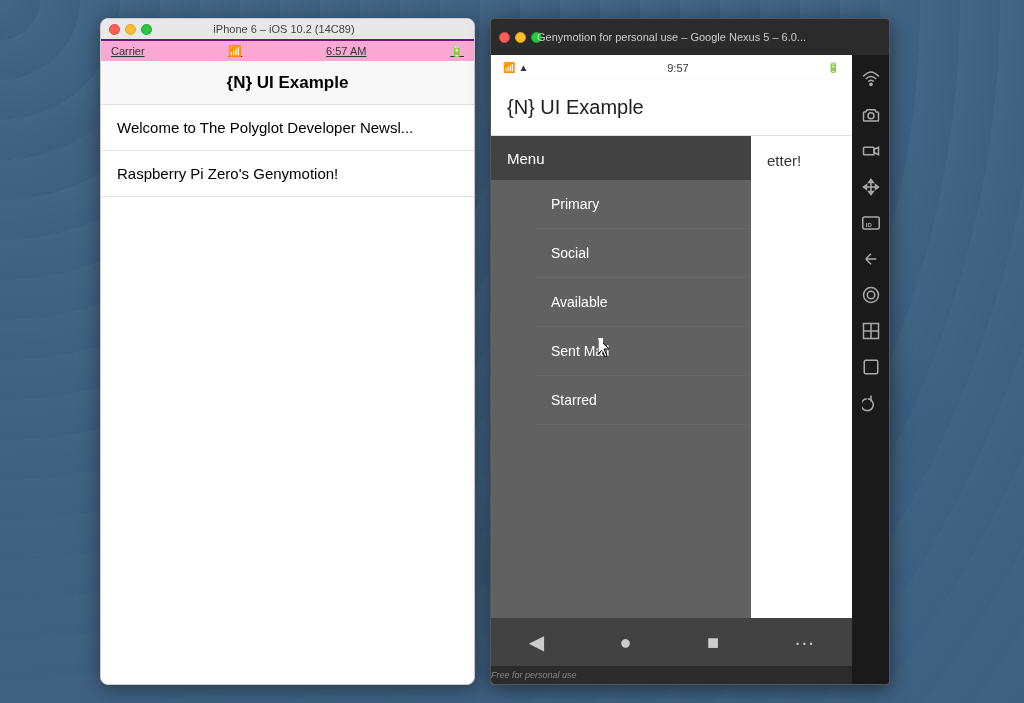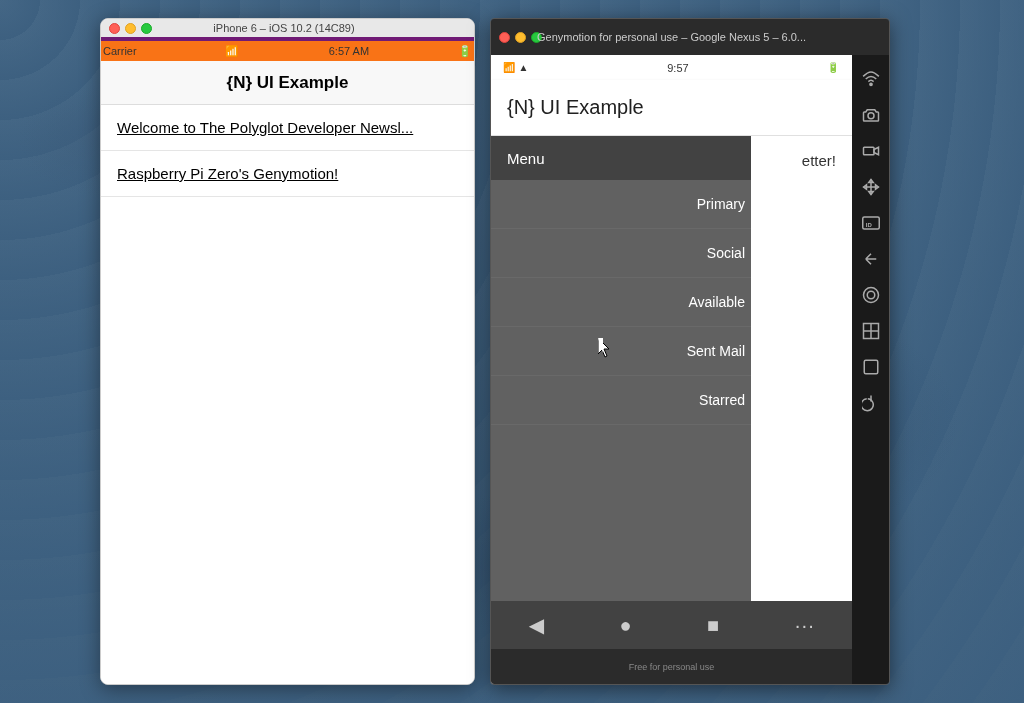--- a/index.html
+++ b/index.html
@@ -52,21 +52,21 @@
       left: 100px;
       top: 18px;
     }
 
     .ios-titlebar {
       height: 22px;
       background: #e8e8e8;
       display: flex;
       align-items: center;
       padding: 0 8px;
-      border-bottom: 4px solid #701a75;
+      border-bottom: 2px solid #701a75;
       flex-shrink: 0;
     }
 
     .ios-titlebar-buttons {
       display: flex;
       gap: 5px;
       margin-right: 10px;
     }
 
     .ios-titlebar-btn {
@@ -82,28 +82,29 @@
     .ios-titlebar-title {
       flex: 1;
       text-align: center;
       font-size: 11px;
       color: #444;
       margin-left: -60px;
     }
 
     .ios-status-bar {
       height: 20px;
-      background: #f97316;
+      background: #f9a8d4;
       display: flex;
       align-items: center;
       justify-content: space-between;
-      padding: 0 2px;
+      padding: 0 10px;
       font-size: 11px;
       color: #333;
       flex-shrink: 0;
+      text-decoration: underline;
     }
 
     .ios-nav-bar {
       height: 44px;
       background: #f8f8f8;
       border-bottom: 1px solid #ddd;
       display: flex;
       align-items: center;
       justify-content: center;
       flex-shrink: 0;
@@ -119,21 +120,20 @@
       flex: 1;
       background: #fff;
       overflow: hidden;
     }
 
     .ios-list-item {
       padding: 14px 16px;
       border-bottom: 1px solid #e5e5e5;
       font-size: 15px;
       color: #000;
-      text-decoration: underline;
     }
 
     
     .android-simulator {
       width: 400px;
       height: 667px;
       border-radius: 4px;
       border: 1px solid #555;
       box-shadow: 0 4px 20px rgba(0,0,0,0.5);
       overflow: hidden;
@@ -223,21 +223,20 @@
       font-weight: 500;
       color: #212121;
     }
 
     
     .android-content-area {
       flex: 1;
       position: relative;
       overflow: hidden;
       background: #d946ef;
-      text-align: right;
     }
 
     
     .android-main-content {
       position: absolute;
       left: 260px;
       top: 0;
       right: 0;
       bottom: 0;
       background: #fff;
@@ -271,47 +270,49 @@
       font-weight: 500;
       color: #fff;
     }
 
     .drawer-item {
       padding: 16px 16px;
       color: #fff;
       font-size: 14px;
       cursor: pointer;
       border-bottom: 1px solid rgba(255,255,255,0.05);
+      margin-left: 44px;
     }
 
     .android-nav-bar {
       height: 48px;
       background: #424242;
       display: flex;
       align-items: center;
       justify-content: space-around;
       flex-shrink: 0;
     }
 
     .nav-btn {
       color: #ccc;
       font-size: 20px;
       cursor: pointer;
       padding: 8px;
     }
 
     .android-genymotion-label {
-      height: 35px;
+      height: 18px;
       background: #2b2b2b;
       display: flex;
       align-items: center;
-      justify-content: center;
+      justify-content: flex-start;
       font-size: 9px;
       color: #888;
       flex-shrink: 0;
+      font-style: italic;
     }
 
     
     .genymotion-sidebar {
       width: 37px;
       background: #1a1a1a;
       display: flex;
       flex-direction: column;
       align-items: center;
       padding: 8px 0;

